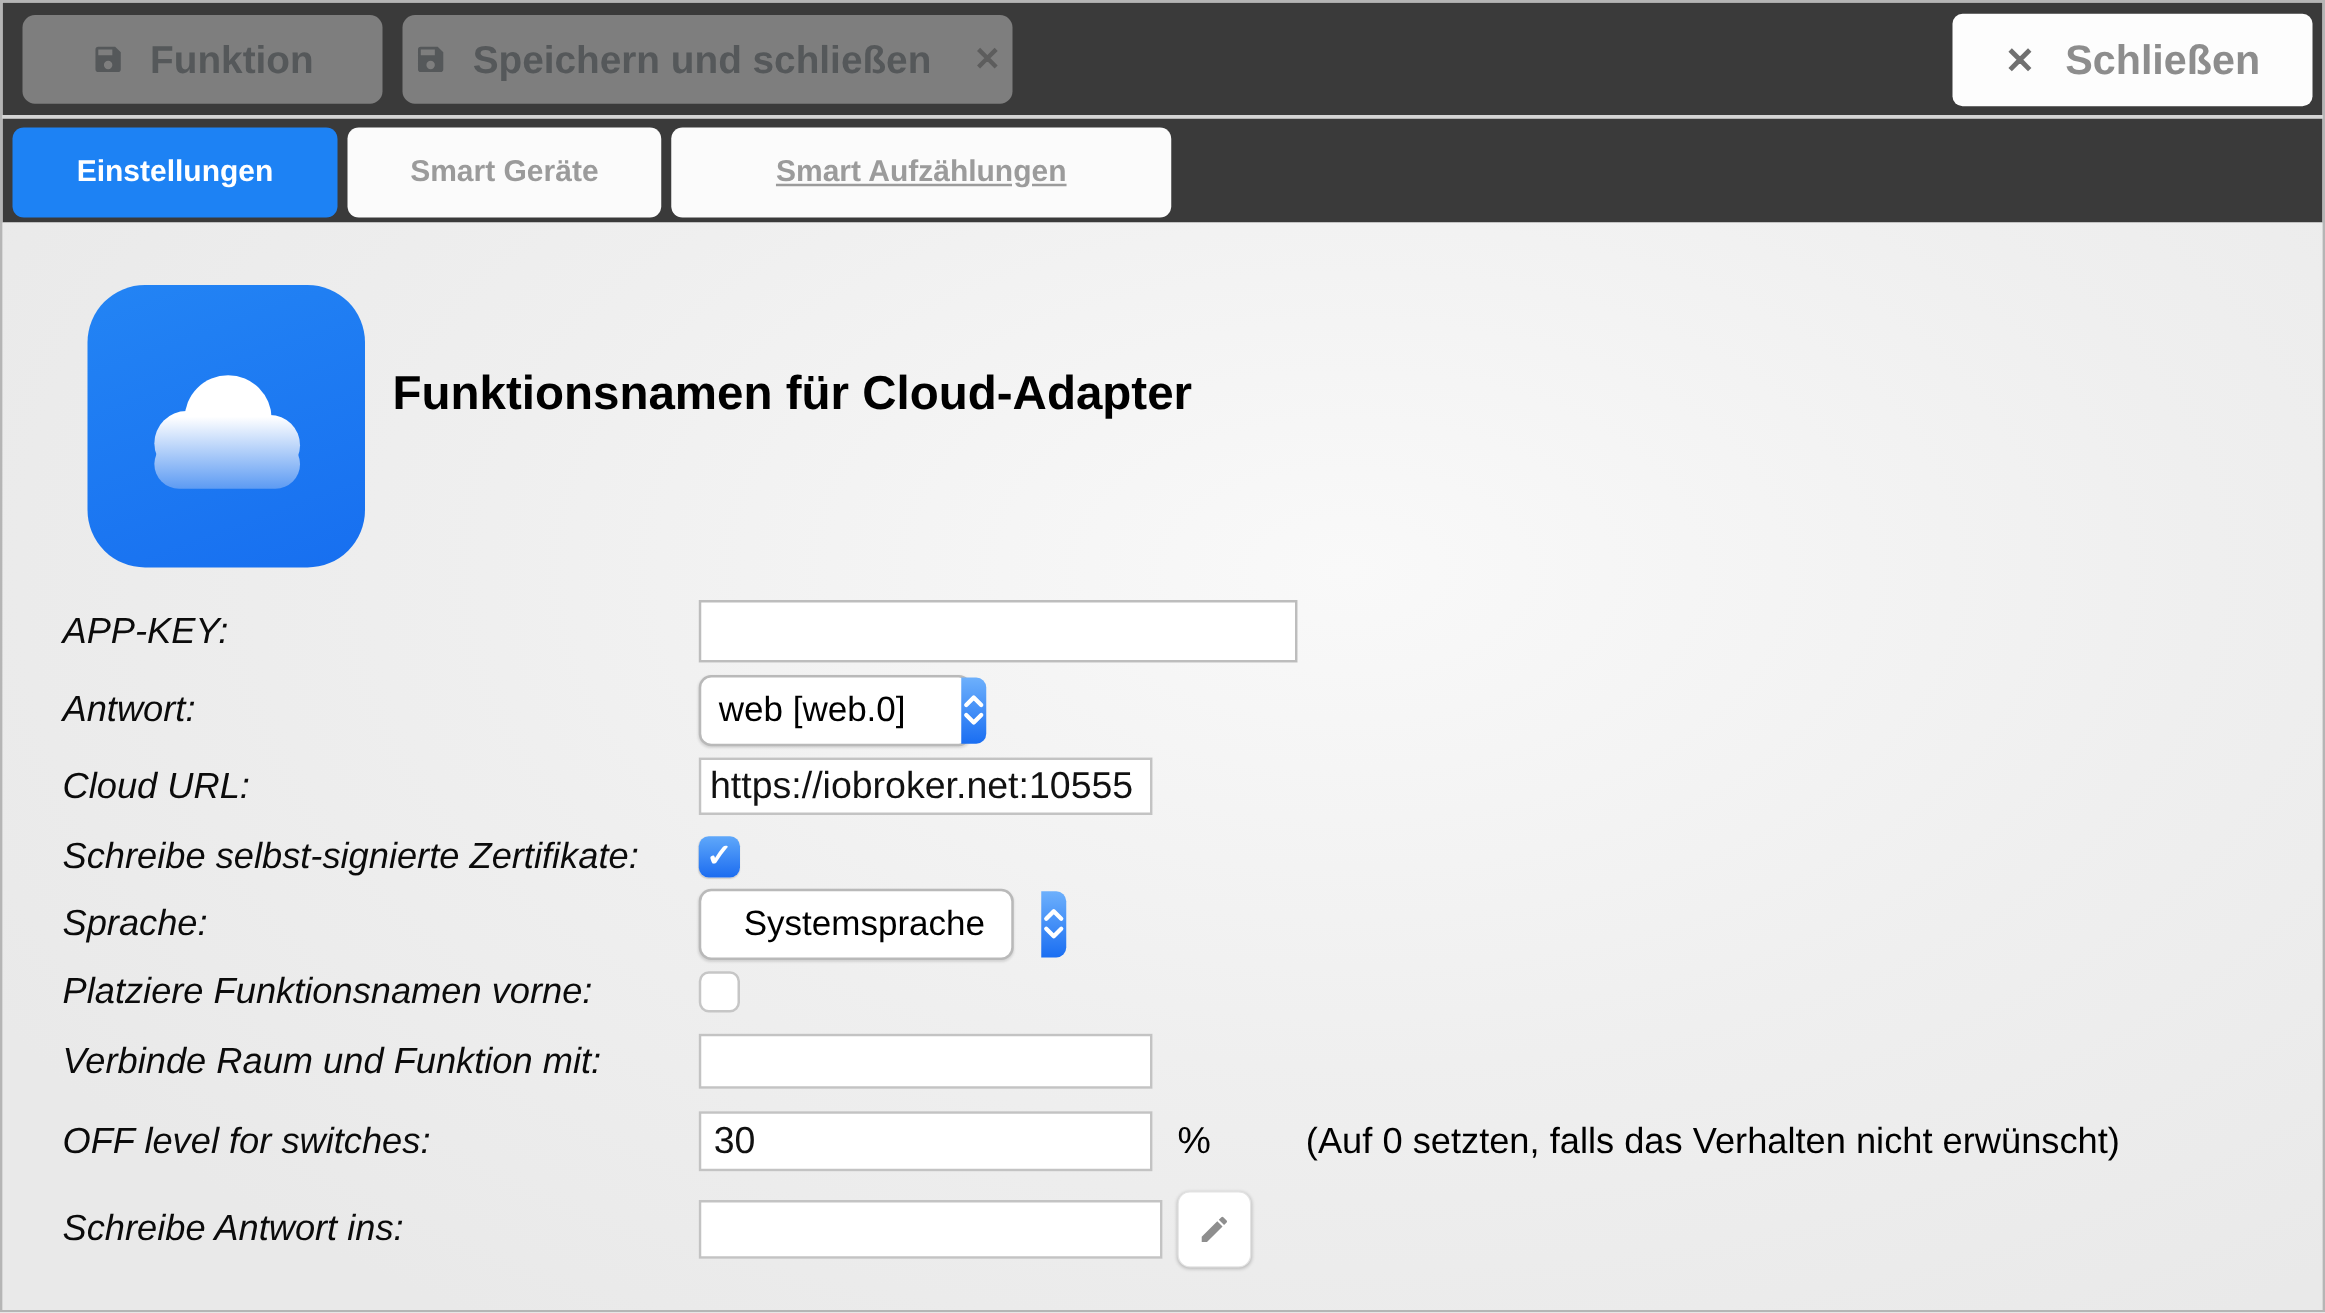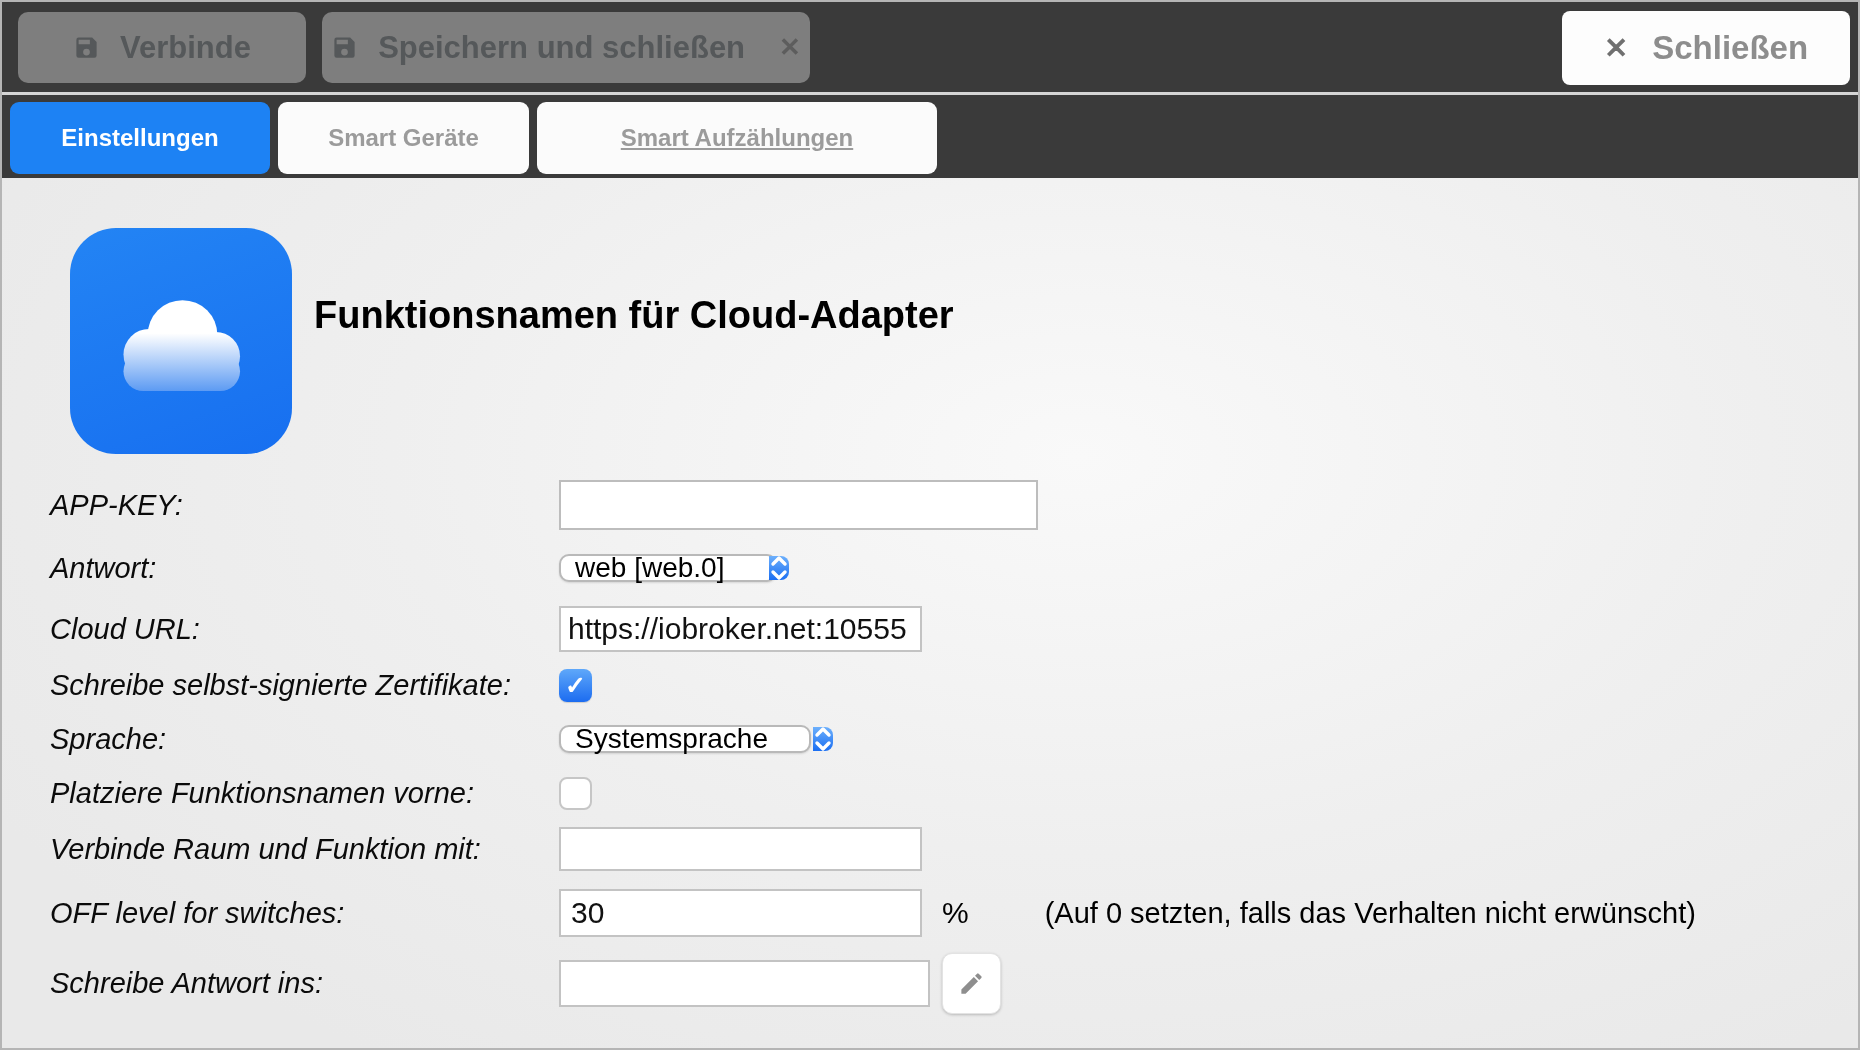--- a/index.html
+++ b/index.html
@@ -41,28 +41,28 @@
   .row .label{width:509px;flex-shrink:0;font-size:29px;color:#0b0b0b;font-style:italic;}
   .h50{height:50px;} .h44{height:44px;} .h46{height:46px;} .h34{height:34px;}
   .h42{height:42px;} .h58{height:58px;}
   .ti{background:#fff;border:2px solid #c3c3c3;box-sizing:border-box;font-family:inherit;
       font-size:29px;color:#111;padding:0 10px;outline:none;}
   .appkey-input{width:479px;height:50px;border-color:#bdbdbd;}
   .url-input{width:363px;height:46px;font-size:30px;padding:0 7px;}
   .plain-input{width:363px;height:44px;}
   .off-input{width:363px;height:48px;font-size:30px;}
   .resp-input{width:371px;height:47px;}
-  .select{display:flex;align-items:stretch;height:28px;background:#fff;border:2px solid #b9b9b9;
+  .select{display:flex;align-items:stretch;height:57px;background:#fff;border:2px solid #b9b9b9;
           border-radius:10px;box-shadow:0 1px 2px rgba(0,0,0,.12);cursor:pointer;box-sizing:border-box;gap:31px;}
   .select .txt{flex:1;display:flex;align-items:center;justify-content:center;font-size:28px;color:#000;
                padding:0 14px;white-space:nowrap;}
   .select .chev{width:37px;background:linear-gradient(#6db0fc,#1a6ef2);
                 display:flex;align-items:center;justify-content:center;border-radius:0 8px 8px 0;}
   .sel-instance{width:218px;}
-  .sel-lang{width:252px;}
+  .sel-lang{width:252px;padding-left:20px;}
   .cb{width:33px;height:33px;border-radius:8px;cursor:pointer;box-sizing:border-box;}
   .cb.on{background:linear-gradient(#5fa8fa,#1c6cf0);display:flex;align-items:center;justify-content:center;
          color:#fff;font-size:25px;font-weight:bold;box-shadow:0 1px 1px rgba(0,0,0,.15);}
   .cb.off{background:#fff;border:2px solid #c6c6c6;}
   .unit{margin-left:20px;font-size:30px;color:#000;}
   .note{margin-left:76px;font-size:29px;color:#000;white-space:nowrap;}
   .icon-btn{margin-left:12px;width:59px;height:61px;background:#fff;border:1px solid #e3e3e3;
             border-radius:10px;box-shadow:0 1px 3px rgba(0,0,0,.22);cursor:pointer;
             display:flex;align-items:center;justify-content:center;}
   .pencil{width:27px;height:27px;fill:#8e8e8e;}
@@ -70,21 +70,21 @@
 </head>
 <body>
 
 <div class="screen">
 
   <div class="toolbar">
     <button class="tbtn disabled btn-save">
       <svg class="floppy" viewBox="0 0 24 24">
           <path d="M17 3H5a2 2 0 0 0-2 2v14a2 2 0 0 0 2 2h14a2 2 0 0 0 2-2V7l-4-4zM12 19a3 3 0 1 1 0-6 3 3 0 0 1 0 6zm3-10H5V5h10v4z"></path>
         </svg>
-      <span>Verbinde</span>
+      <span>Funktion</span>
     </button>
     <button class="tbtn disabled btn-save-close">
       <svg class="floppy" viewBox="0 0 24 24">
           <path d="M17 3H5a2 2 0 0 0-2 2v14a2 2 0 0 0 2 2h14a2 2 0 0 0 2-2V7l-4-4zM12 19a3 3 0 1 1 0-6 3 3 0 0 1 0 6zm3-10H5V5h10v4z"></path>
         </svg>
       <span>Speichern und schließen</span>
       <span class="x">✕</span>
     </button>
     <button class="tbtn btn-close">
       <span class="x">✕</span>

